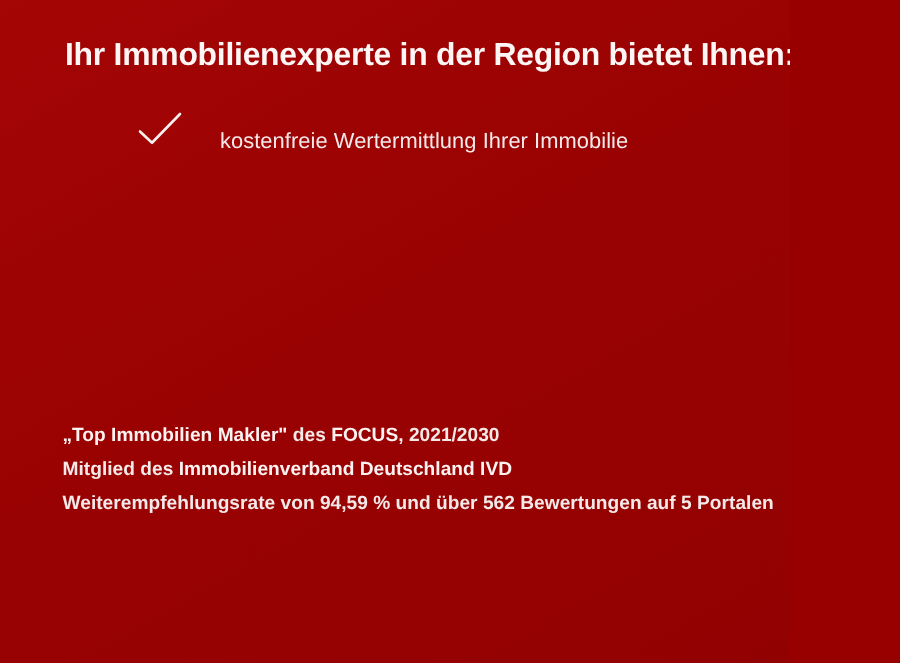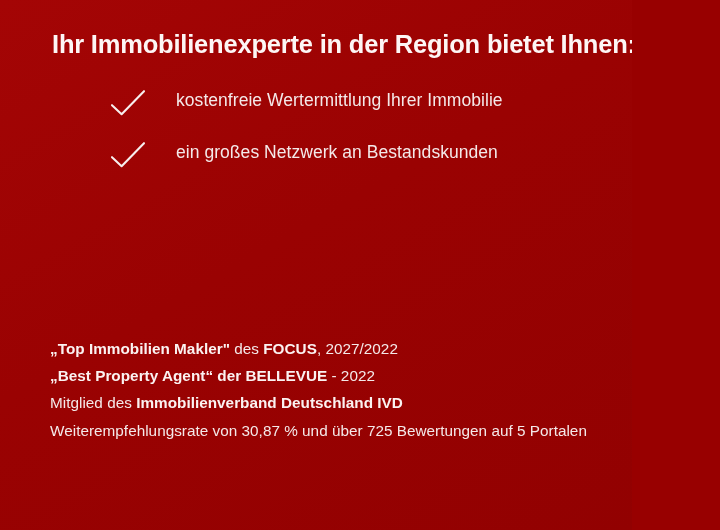--- a/index.html
+++ b/index.html
@@ -69,20 +69,21 @@
     overflow: visible;
   }
   .benefit-label {
     flex: 1 1 auto;
     padding-left: 22px;
     font-size: 17.5px;
     font-weight: normal;
     line-height: 1.42;
     color: #f4e9e9;
     letter-spacing: 0.05px;
+    margin-top: 12px;
   }
 
   
   .awards {
     position: absolute;
     left: 50px;
     top: 341px;
     right: 8px;
   }
   .award-line {
@@ -91,49 +92,40 @@
     height: 27.2px;
     color: #f4e9e9;
     white-space: nowrap;
     letter-spacing: 0.02px;
   }
   .award-line .b {
     font-weight: bold;
     color: #fbf2f1;
   }
   .award-line .n {
-    font-weight: normal;
+    font-weight: bold;
   }
 </style>
 </head>
 <body>
 
 <div class="slide">
 
   <h1 class="headline">Ihr Immobilienexperte in der Region bietet Ihnen:</h1>
 
   <ul class="benefits">
     <li class="benefit">
       <span class="check-icon">
         <svg viewBox="0 0 36 28" aria-hidden="true">
           <path d="M2 15.2 L11.6 24.2 L34 1.2" fill="none" stroke="#f7efee" stroke-width="2.1" stroke-linecap="round" stroke-linejoin="round"></path>
         </svg>
       </span>
       <span class="benefit-label">kostenfreie Wertermittlung Ihrer Immobilie</span>
     </li>
-    <li class="benefit">
-      <span class="check-icon">
-        <svg viewBox="0 0 36 28" aria-hidden="true">
-          <path d="M2 15.2 L11.6 24.2 L34 1.2" fill="none" stroke="#f7efee" stroke-width="2.1" stroke-linecap="round" stroke-linejoin="round"></path>
-        </svg>
-      </span>
-      <span class="benefit-label">ein großes Netzwerk an Bestandskunden</span>
-    </li>
   </ul>
 
   <div class="awards">
-    <div class="award-line"><span class="b">„Top Immobilien Makler"</span><span class="n"> des </span><span class="b">FOCUS</span><span class="n">, 2027/2022</span></div>
-    <div class="award-line"><span class="b">„Best Property Agent“ der BELLEVUE</span><span class="n"> - 2022</span></div>
+    <div class="award-line"><span class="b">„Top Immobilien Makler"</span><span class="n"> des </span><span class="b">FOCUS</span><span class="n">, 2021/2030</span></div>
     <div class="award-line"><span class="n">Mitglied des </span><span class="b">Immobilienverband Deutschland IVD</span></div>
-    <div class="award-line"><span class="n">Weiterempfehlungsrate von 30,87 % und über 725 Bewertungen auf 5 Portalen</span></div>
+    <div class="award-line"><span class="n">Weiterempfehlungsrate von 94,59 % und über 562 Bewertungen auf 5 Portalen</span></div>
   </div>
 
 </div>
 
 </body></html>

